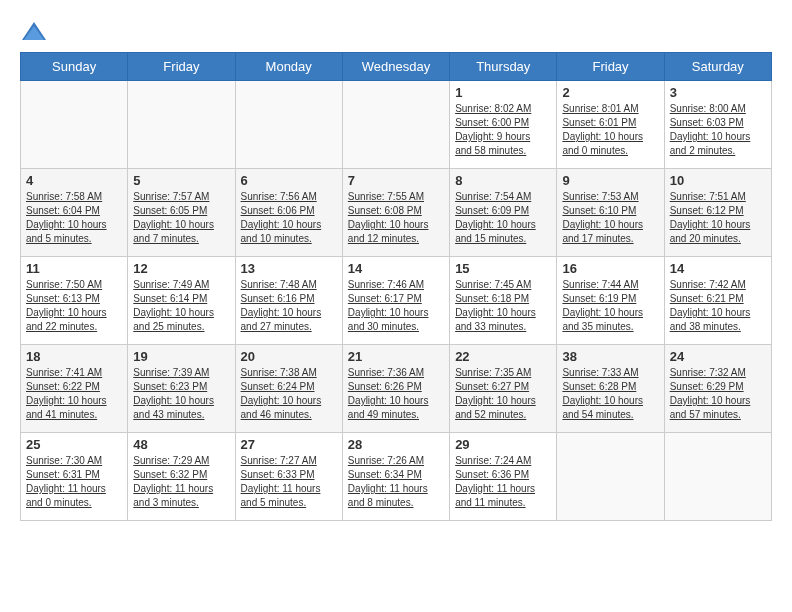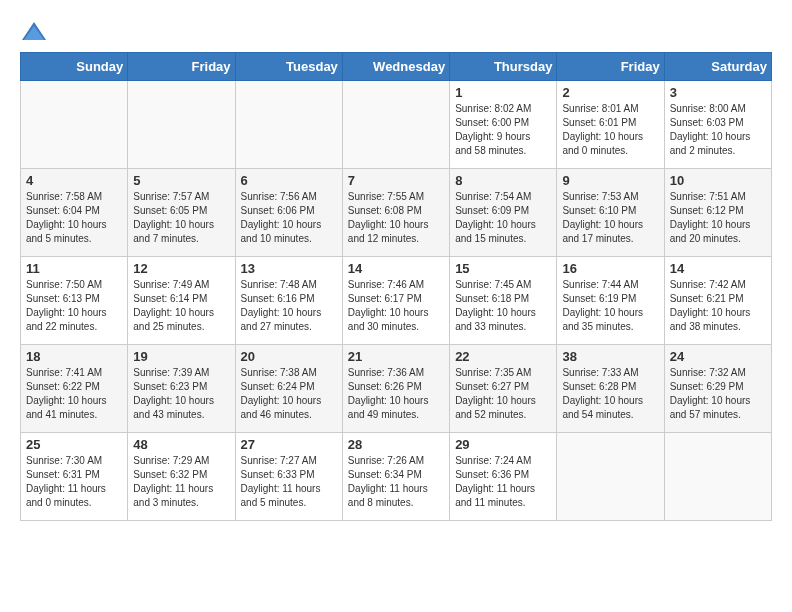--- a/index.html
+++ b/index.html
@@ -49,23 +49,23 @@
     }
     table {
       width: 100%;
       border-collapse: collapse;
       table-layout: fixed;
     }
     th {
       background-color: #3a7abf;
       color: #fff;
       font-size: 13px;
-      font-weight: bold;
+      font-weight: normal;
       padding: 6px 4px;
-      text-align: right;
+      text-align: center;
       border: 1px solid #2a6aaf;
     }
     td {
       vertical-align: top;
       border: 1px solid #ccc;
       padding: 4px 5px;
       font-size: 10.5px;
       color: #333;
       height: 88px;
       background: #fff;
@@ -77,20 +77,21 @@
       font-size: 13px;
       font-weight: bold;
       color: #333;
       display: block;
       margin-bottom: 2px;
     }
     .day-info {
       font-size: 10px;
       color: #333;
       line-height: 1.4;
+      text-decoration: underline;
     }
     tr:nth-child(even) td {
       background: #f5f5f5;
     }
     tr:nth-child(even) td.empty {
       background: #efefef;
     }
   </style>
 </head>
 <body>
@@ -109,21 +110,21 @@
     <div class="month-year"></div>
     <div class="location"></div>
   </div>
 </div>
 
 <table>
   <thead>
     <tr id="days-header">
         <th>Sunday</th>
         <th>Friday</th>
-        <th>Tuesday</th>
+        <th>Monday</th>
         <th>Wednesday</th>
         <th>Thursday</th>
         <th>Friday</th>
         <th>Saturday</th>
       </tr>
   </thead>
   <tbody id="calendar-body">
       <tr>
         <td class="empty"></td>
         <td class="empty"></td>

